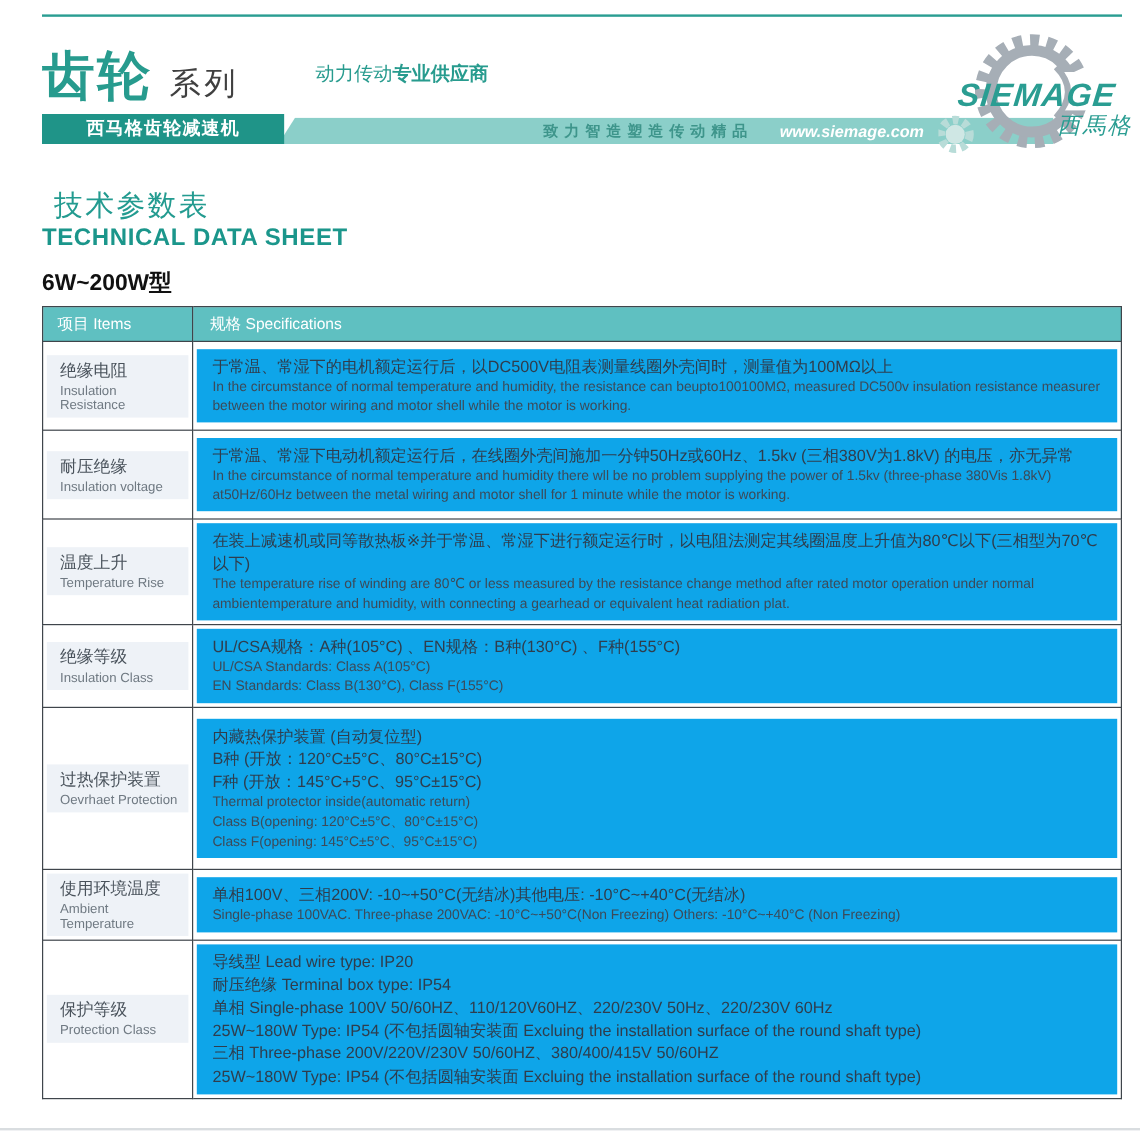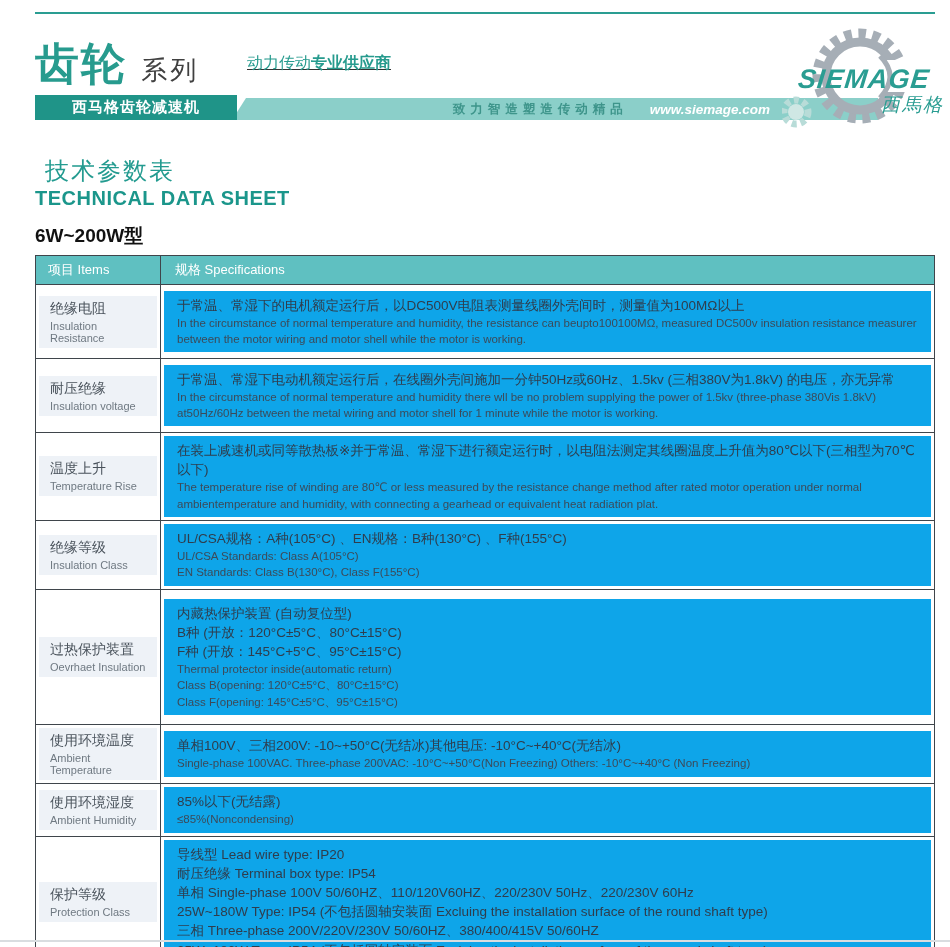--- a/index.html
+++ b/index.html
@@ -11,21 +11,21 @@
   .brand-suffix{font-size:26px;font-weight:normal;color:#404040;letter-spacing:3px;}
   .banner-dark{position:absolute;left:35px;top:95px;width:202px;height:25px;background:#1f9488;
                clip-path:polygon(0 0,100% 0,calc(100% - 0px) 100%,0 100%);
                display:flex;align-items:center;justify-content:center;z-index:3;}
   .banner-dark span{color:#fff;font-weight:bold;font-size:15px;letter-spacing:1px;}
   .banner-strip{position:absolute;left:232px;top:98px;width:646px;height:22px;background:#8bcfc9;
                 clip-path:polygon(14px 0,100% 0,100% 100%,0 100%);
                 display:flex;align-items:center;justify-content:flex-end;gap:22px;padding-right:108px;box-sizing:border-box;z-index:2;}
   .strip-zh{color:#3e958b;font-size:12.5px;letter-spacing:5px;font-weight:bold;}
   .strip-web{color:#ffffff;font-size:13.5px;font-weight:bold;font-style:italic;}
-  .slogan{position:absolute;left:247px;top:52px;line-height:1.35;text-decoration:underline;}
+  .slogan{position:absolute;left:263px;top:52px;line-height:1.35;}
   .slogan .zh{font-size:16px;color:#279b8e;}
   .slogan .zh b{font-weight:bold;}
   .slogan .en{font-size:13px;color:#2e9c92;}
   
   .logo{position:absolute;right:4px;top:26px;width:164px;height:102px;z-index:4;}
   .logo svg{position:absolute;left:0;top:0;}
   .logo-text{position:absolute;left:2px;top:38px;width:160px;text-align:center;
              font-size:27px;font-weight:bold;font-style:italic;color:#2a9d92;letter-spacing:1px;transform:skewX(-6deg);}
   .logo-sub{position:absolute;right:2px;top:66px;font-size:19px;font-style:italic;color:#2a9d92;font-family:"Liberation Serif","DejaVu Serif",serif;letter-spacing:2px;}
   
@@ -155,21 +155,21 @@
             <div class="spec-line zh">UL/CSA规格：A种(105°C) 、EN规格：B种(130°C) 、F种(155°C)</div>
             <div class="spec-line en">UL/CSA Standards: Class A(105°C)</div>
             <div class="spec-line en">EN Standards: Class B(130°C), Class F(155°C)</div>
           </div>
         </td>
   </tr>
   <tr class="r5">
     <td class="item-cell">
           <div class="cell-inner">
       <div class="item-zh">过热保护装置</div>
-      <div class="item-en">Oevrhaet Insulation</div>
+      <div class="item-en">Oevrhaet Protection</div>
     </div>
         </td>
     <td class="spec-cell">
           <div class="cell-inner">
             <div class="spec-line zh">内藏热保护装置 (自动复位型)</div>
             <div class="spec-line zh">B种 (开放：120°C±5°C、80°C±15°C)</div>
             <div class="spec-line zh">F种 (开放：145°C+5°C、95°C±15°C)</div>
             <div class="spec-line en">Thermal protector inside(automatic return)</div>
             <div class="spec-line en">Class B(opening: 120°C±5°C、80°C±15°C)</div>
             <div class="spec-line en">Class F(opening: 145°C±5°C、95°C±15°C)</div>
@@ -183,34 +183,20 @@
       <div class="item-en">Ambient Temperature</div>
     </div>
         </td>
     <td class="spec-cell">
           <div class="cell-inner">
             <div class="spec-line zh">单相100V、三相200V: -10~+50°C(无结冰)其他电压: -10°C~+40°C(无结冰)</div>
             <div class="spec-line en">Single-phase 100VAC. Three-phase 200VAC: -10°C~+50°C(Non Freezing) Others: -10°C~+40°C (Non Freezing)</div>
           </div>
         </td>
   </tr>
-  <tr class="r7">
-    <td class="item-cell">
-          <div class="cell-inner">
-      <div class="item-zh">使用环境湿度</div>
-      <div class="item-en">Ambient Humidity</div>
-    </div>
-        </td>
-    <td class="spec-cell">
-          <div class="cell-inner">
-            <div class="spec-line zh">85%以下(无结露)</div>
-            <div class="spec-line en">≤85%(Noncondensing)</div>
-          </div>
-        </td>
-  </tr>
   <tr class="r8">
     <td class="item-cell">
           <div class="cell-inner">
       <div class="item-zh">保护等级</div>
       <div class="item-en">Protection Class</div>
     </div>
         </td>
     <td class="spec-cell">
           <div class="cell-inner">
             <div class="spec-line zh">导线型 Lead wire type: IP20</div>

